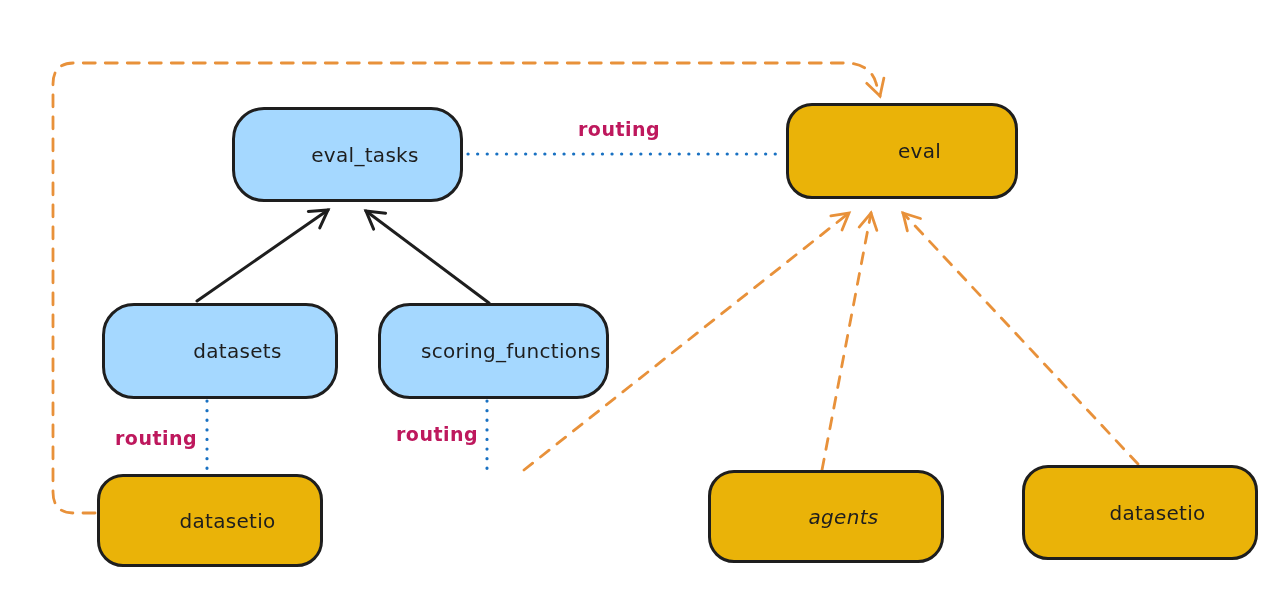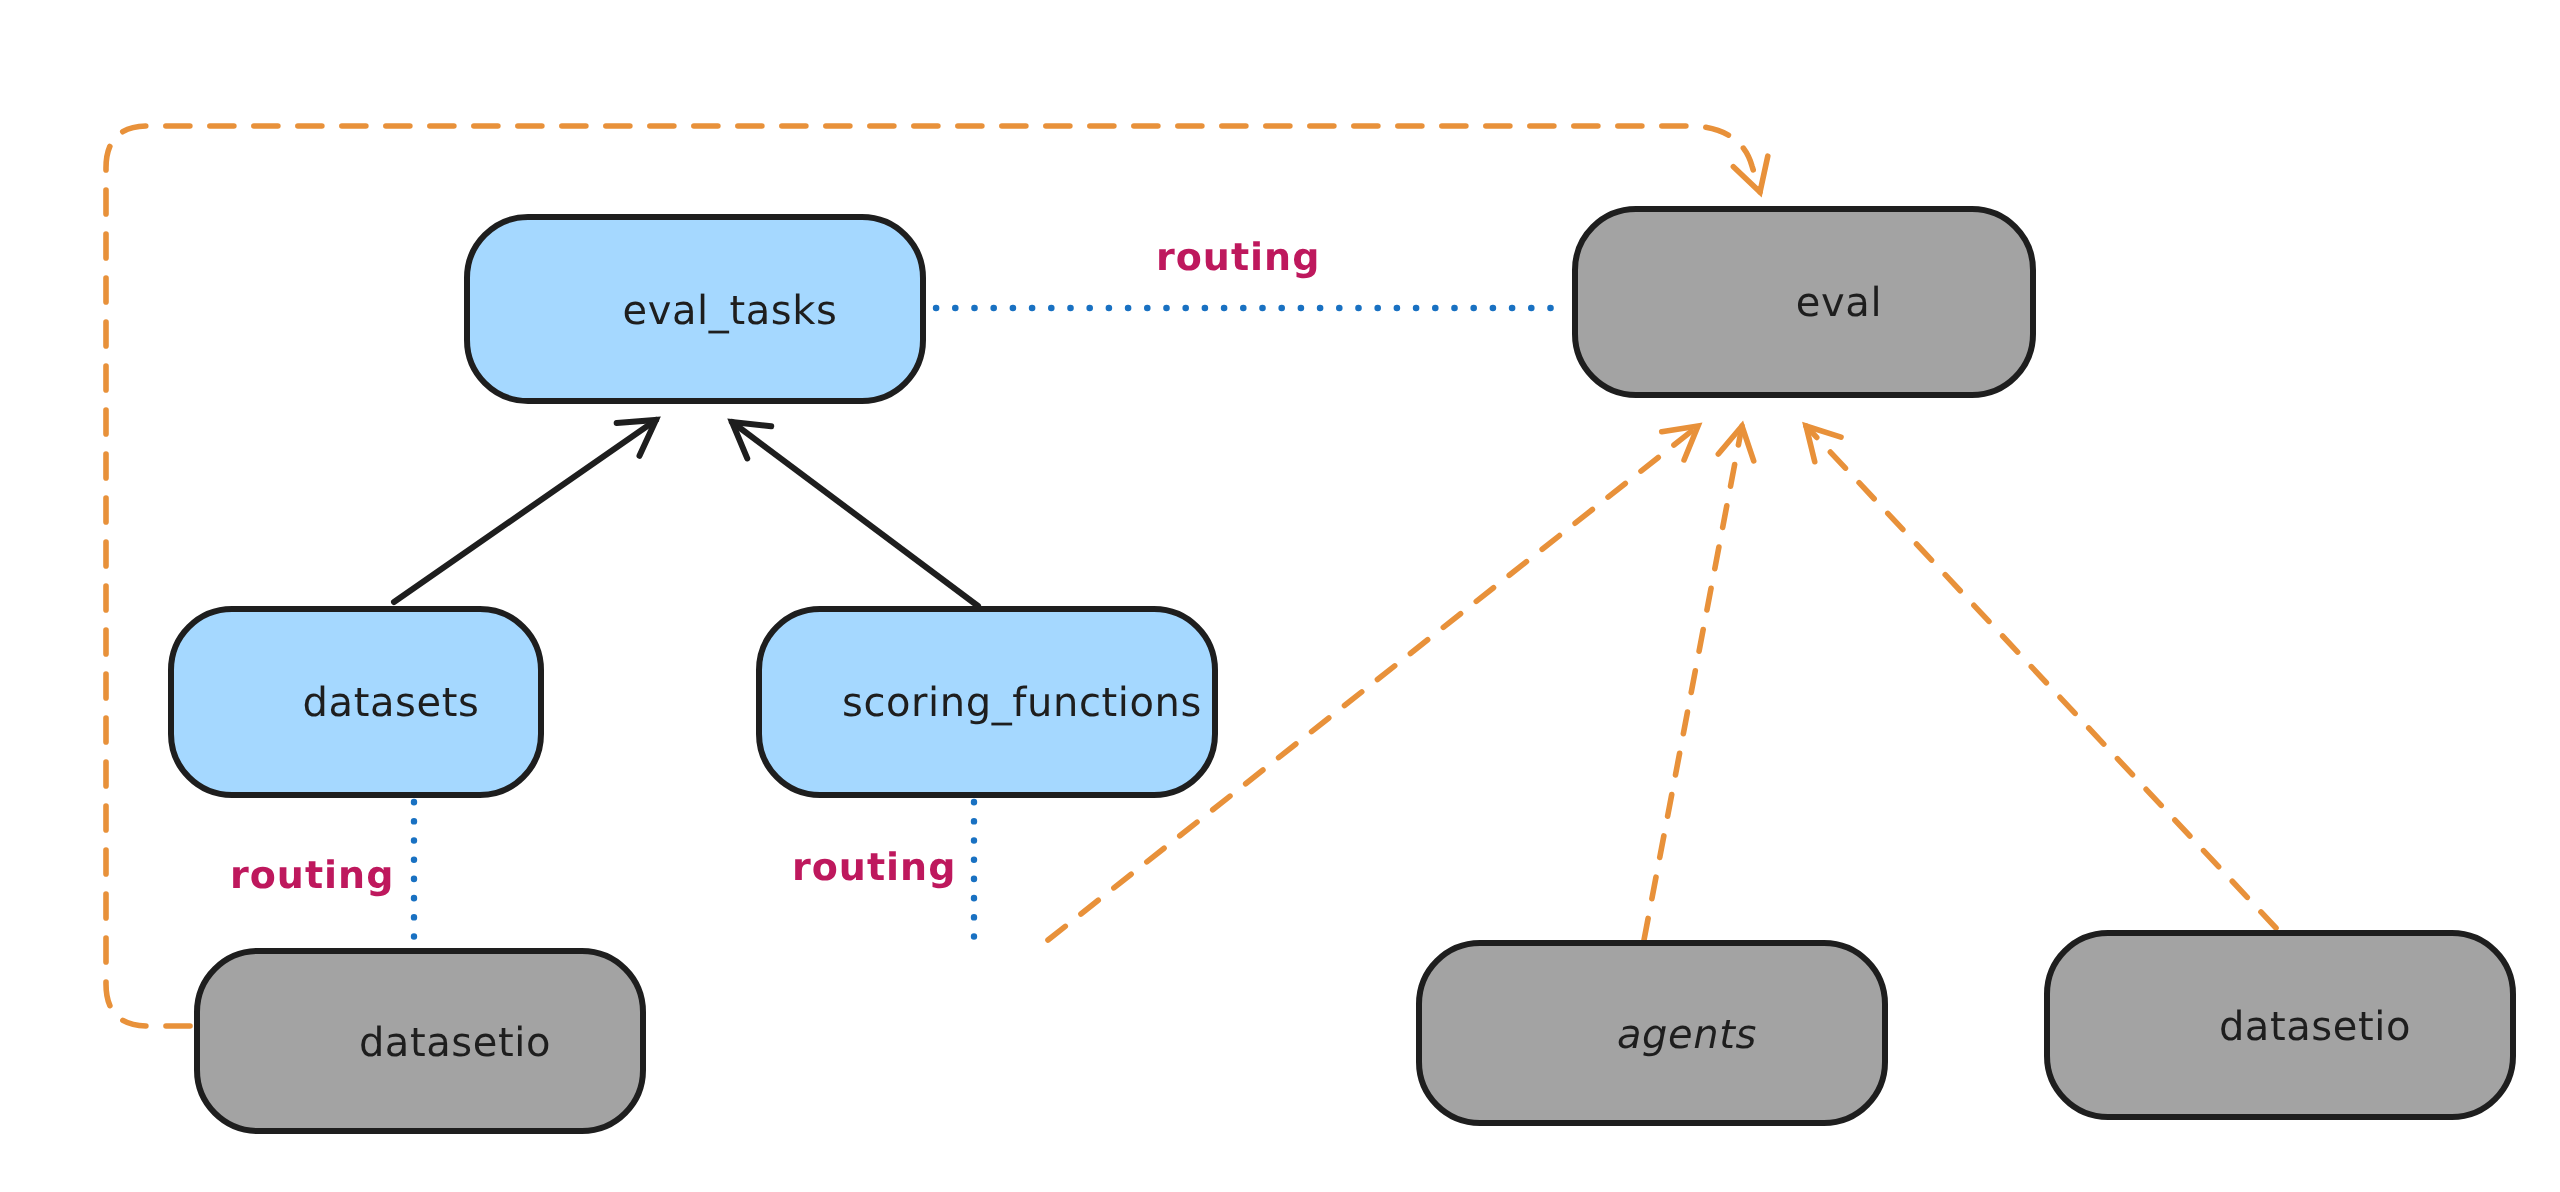--- a/index.html
+++ b/index.html
@@ -25,21 +25,21 @@
     position: absolute;
     box-sizing: border-box;
     border: 3px solid #1e1e1e;
     border-radius: 32px;
     display: flex;
     align-items: center;
     justify-content: center;
     padding-left: 35px;
   }
   .node.blue  { background: #a5d8ff; }
-  .node.green { background: #a3a3a3; }
+  .node.green { background: #eab308; border-radius: 26px; }
   .node-label {
     color: #1e1e1e;
     font-size: 20px;
     letter-spacing: 0.3px;
     white-space: nowrap;
   }
   .edge-label {
     position: absolute;
     color: #be185d;
     font-size: 19px;
@@ -78,21 +78,21 @@
   </svg>
 
   <div class="node blue" style="left:232px; top:107px; width:231px; height:95px;">
     <span class="node-label">eval_tasks</span>
   </div>
 
   <div class="node green" style="left:786px; top:103px; width:232px; height:96px;">
     <span class="node-label">eval</span>
   </div>
 
-  <div class="node blue" style="left:84px; top:303px; width:188px; height:96px;">
+  <div class="node blue" style="left:102px; top:303px; width:236px; height:96px;">
     <span class="node-label">datasets</span>
   </div>
 
   <div class="node blue" style="left:378px; top:303px; width:231px; height:96px;">
     <span class="node-label">scoring_functions</span>
   </div>
 
   <div class="node green" style="left:97px; top:474px; width:226px; height:93px;text-align:right;">
     <span class="node-label">datasetio</span>
   </div>

